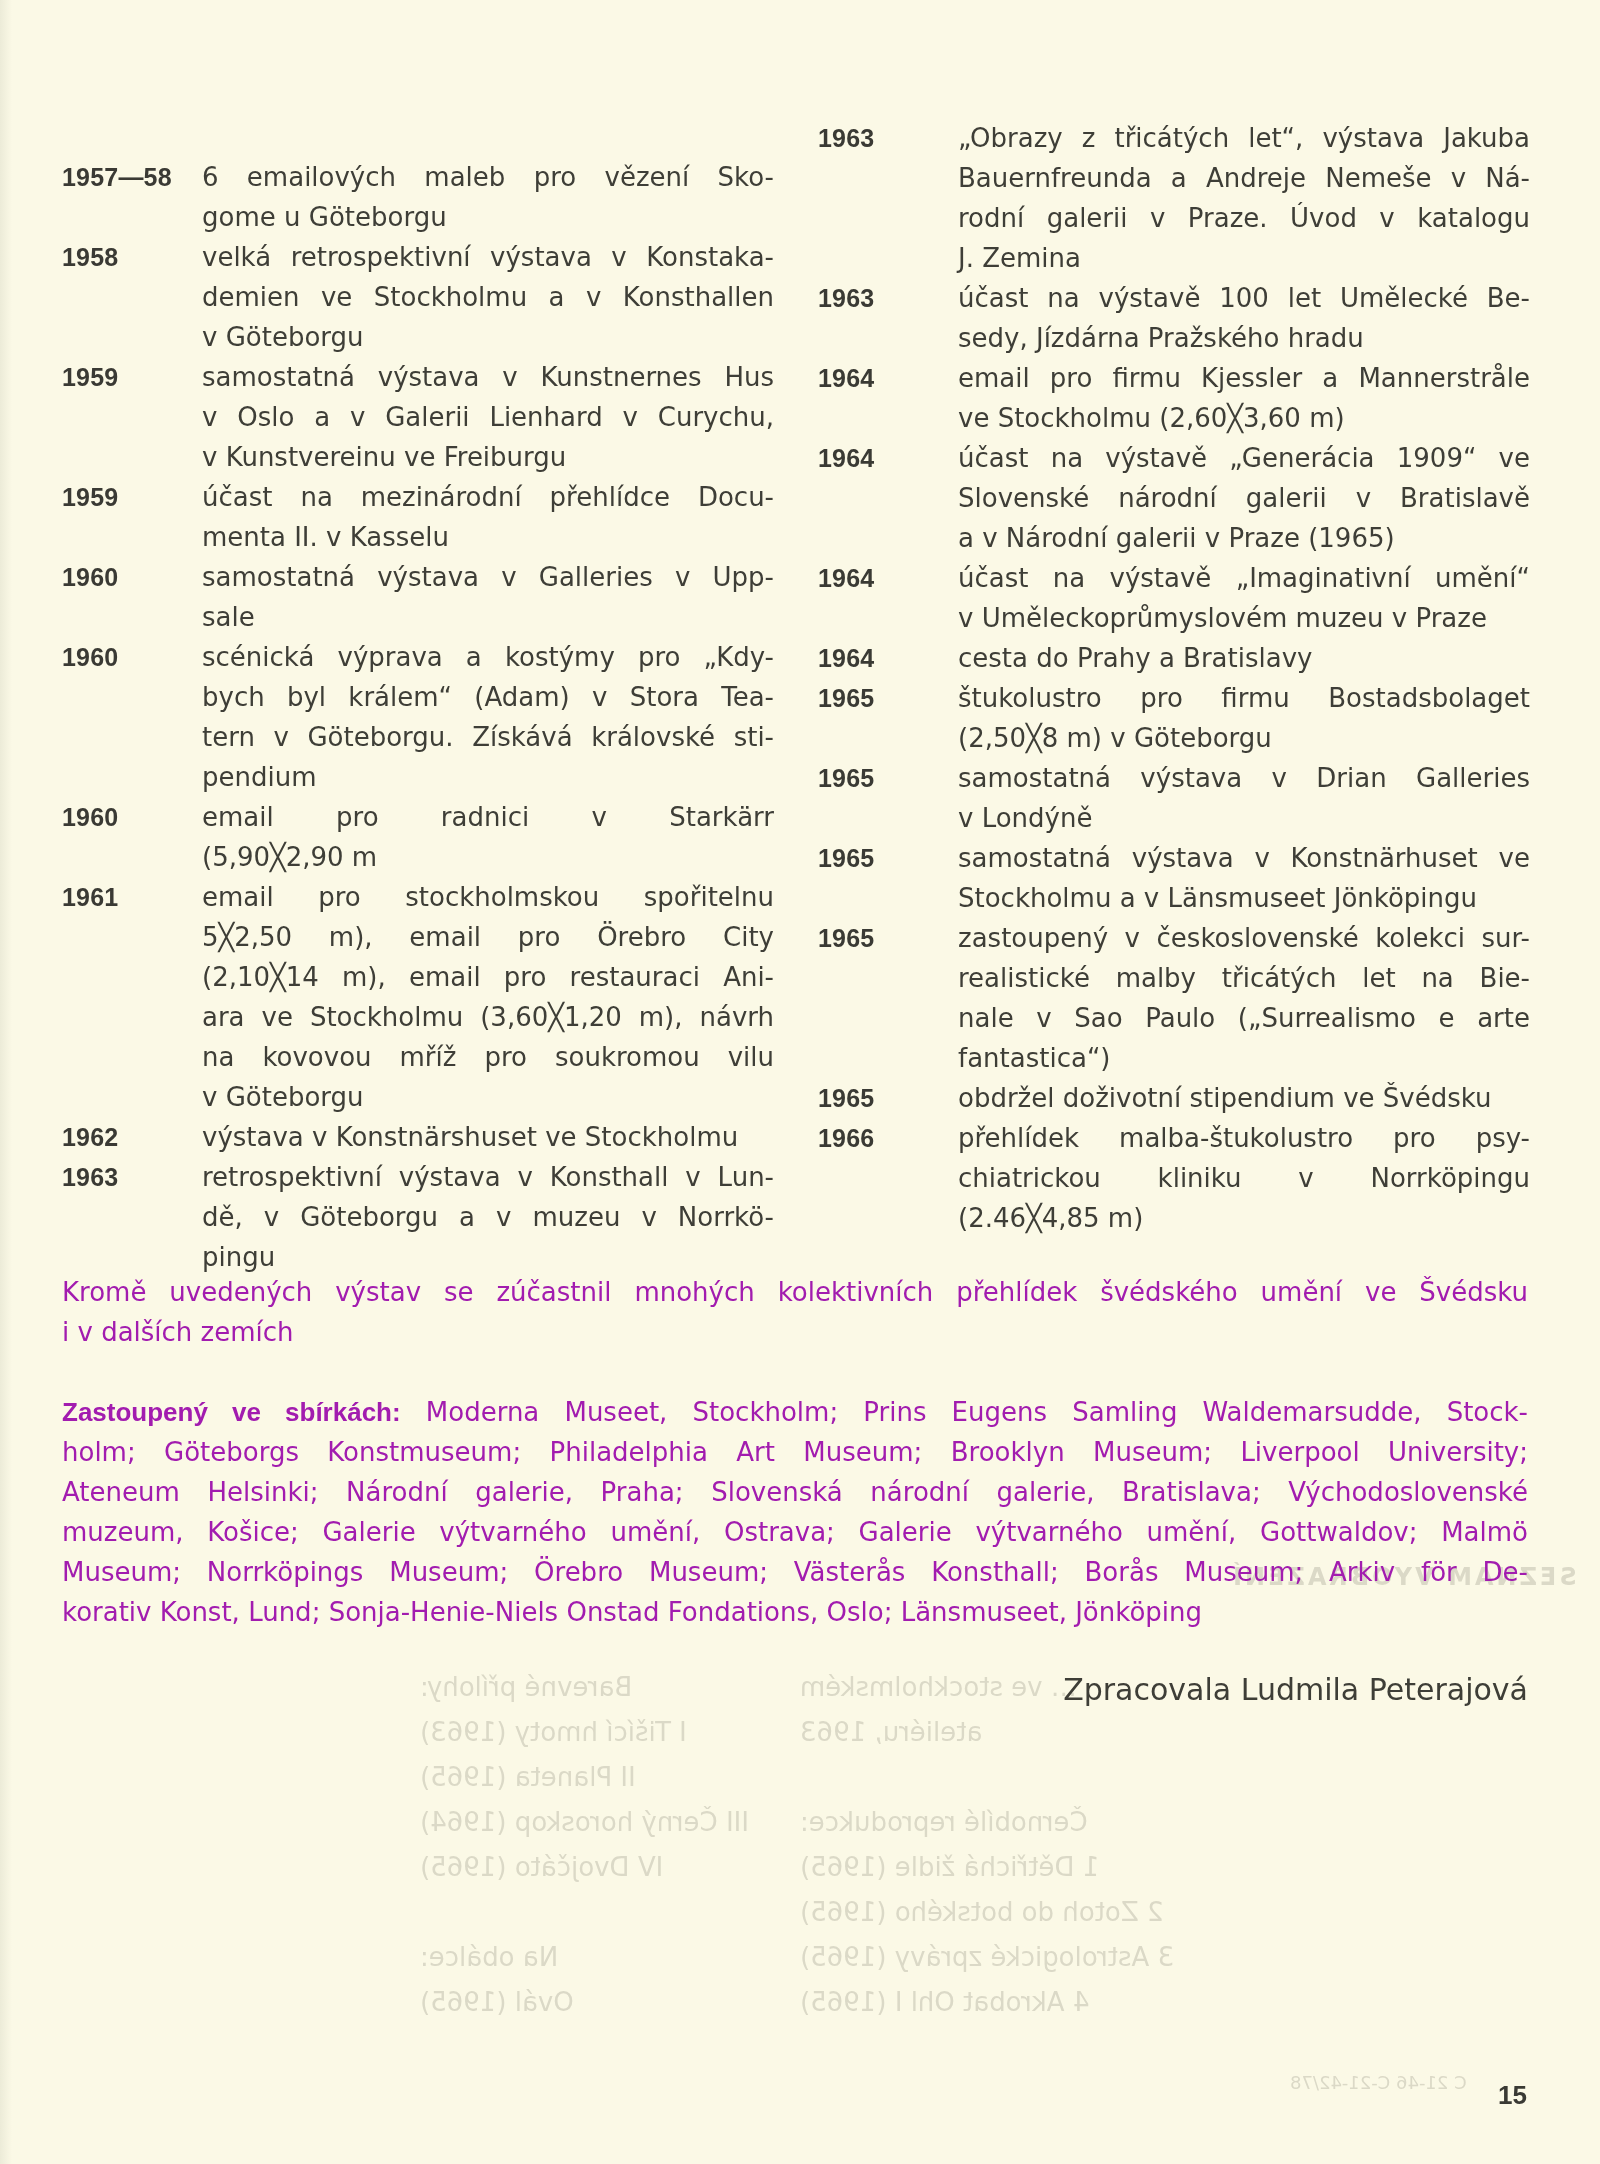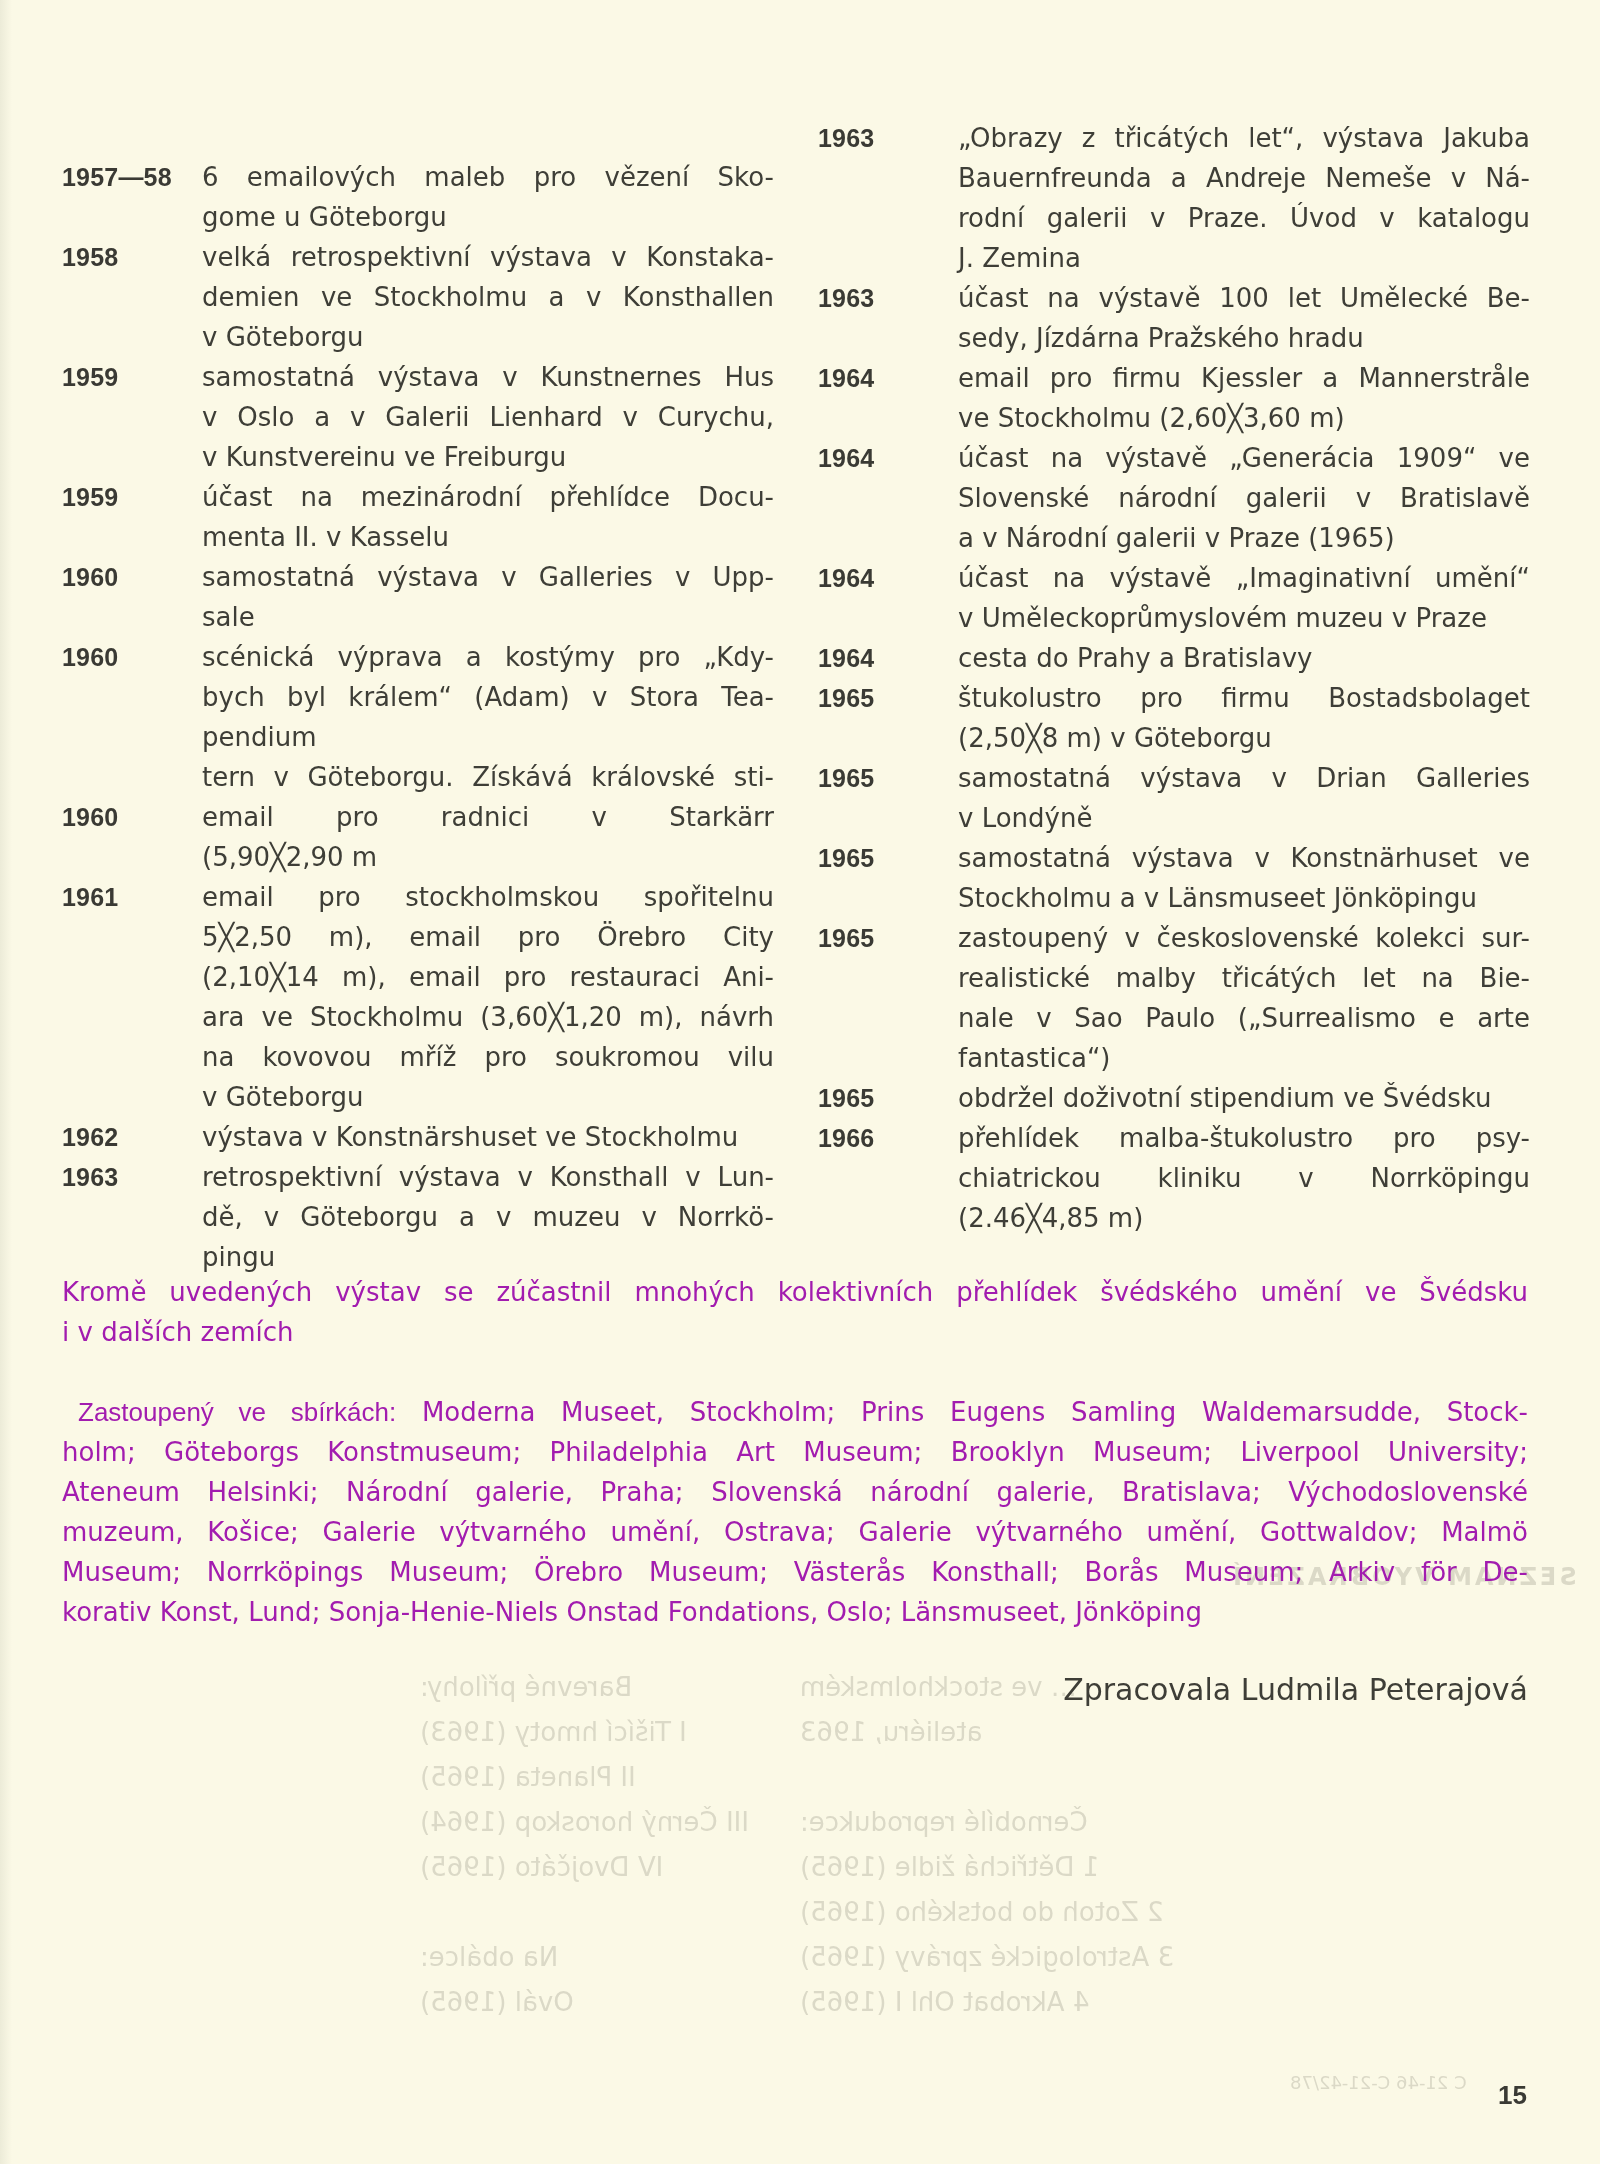--- a/index.html
+++ b/index.html
@@ -40,21 +40,21 @@
       white-space: pre-line;
     }
     .line { display: block; text-align: justify; text-align-last: justify; }
     .line.last { text-align-last: left; }
     .paragraph {
       position: absolute; left: 62px; width: 1466px;
       font-size: 26px; line-height: 40px; color: #a21caf;
     }
     .p-other { top: 1272px; }
     .p-collections { top: 1392px; }
-    .p-collections .label { font-weight: normal; font-family: "Liberation Sans", sans-serif; margin-left: 16px; }
+    .p-collections .label { font-weight: bold; font-family: "Liberation Sans", sans-serif; }
     .pline { display: block; text-align: justify; text-align-last: justify; }
     .pline.last { text-align-last: left; }
     .signature {
       position: absolute; right: 72px; top: 1670px;
       font-size: 30px; line-height: 40px; color: #3e3e37;
     }
     .page-number {
       position: absolute; left: 1498px; top: 2080px;
       font-family: "Liberation Sans", sans-serif; font-weight: bold;
       font-size: 26px; color: #3a3a34;
@@ -108,21 +108,21 @@
     <div class="entry">
       <div class="year">1959</div>
       <div class="text"><span class="line">účast na mezinárodní přehlídce Docu-</span><span class="line last">menta II. v Kasselu</span></div>
     </div>
     <div class="entry">
       <div class="year">1960</div>
       <div class="text"><span class="line">samostatná výstava v Galleries v Upp-</span><span class="line last">sale</span></div>
     </div>
     <div class="entry">
       <div class="year">1960</div>
-      <div class="text"><span class="line">scénická výprava a kostýmy pro „Kdy-</span><span class="line">bych byl králem“ (Adam) v Stora Tea-</span><span class="line last">pendium</span><span class="line">tern v Göteborgu. Získává královské sti-</span></div>
+      <div class="text"><span class="line">scénická výprava a kostýmy pro „Kdy-</span><span class="line">bych byl králem“ (Adam) v Stora Tea-</span><span class="line">tern v Göteborgu. Získává královské sti-</span><span class="line last">pendium</span></div>
     </div>
     <div class="entry">
       <div class="year">1960</div>
       <div class="text"><span class="line">email pro radnici v Starkärr</span><span class="line last">(5,90╳2,90 m</span></div>
     </div>
     <div class="entry">
       <div class="year">1961</div>
       <div class="text"><span class="line">email pro stockholmskou spořitelnu</span><span class="line">5╳2,50 m), email pro Örebro City</span><span class="line">(2,10╳14 m), email pro restauraci Ani-</span><span class="line">ara ve Stockholmu (3,60╳1,20 m), návrh</span><span class="line">na kovovou mříž pro soukromou vilu</span><span class="line last">v Göteborgu</span></div>
     </div>
     <div class="entry">

